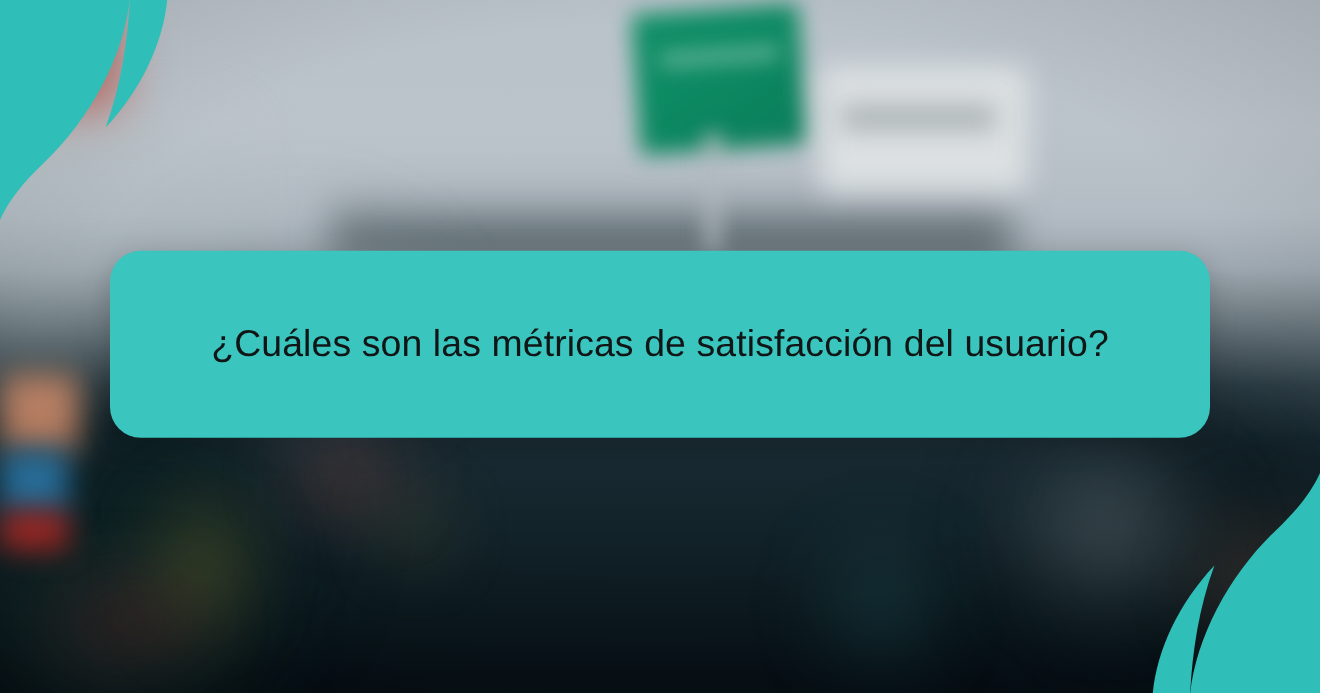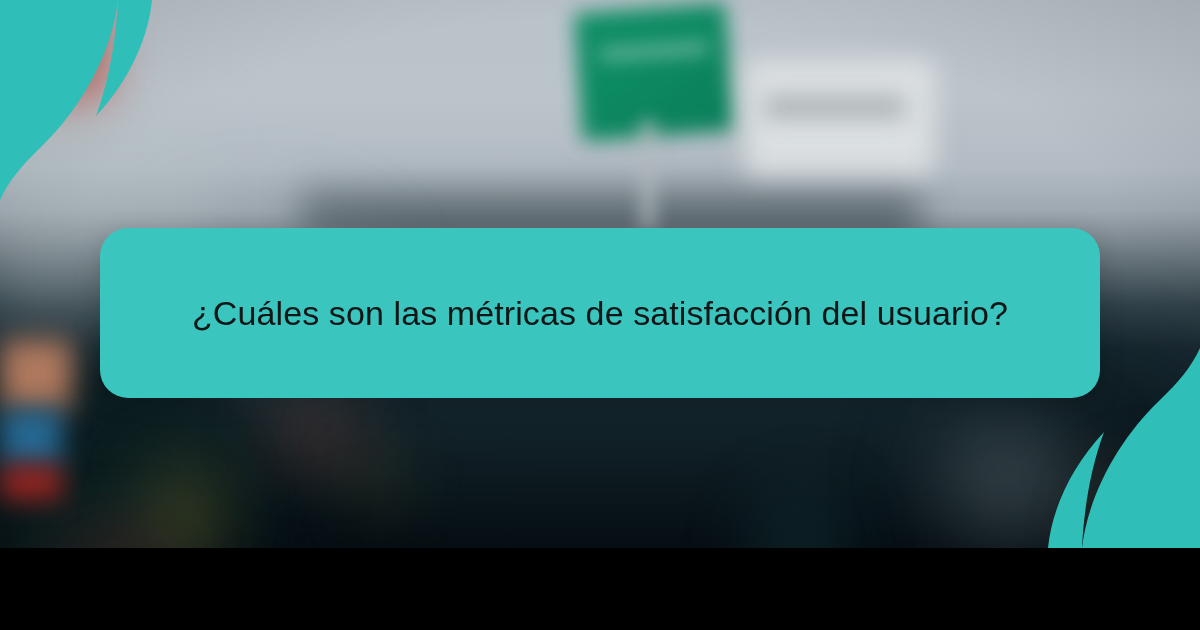--- a/index.html
+++ b/index.html
@@ -7,21 +7,21 @@
     padding: 0;
     background: #000;
   }
   body {
     font-family: "Liberation Sans", sans-serif;
   }
 
   .canvas {
     position: relative;
     width: 1200px;
-    height: 548px;
+    height: 630px;
     overflow: hidden;
     background: #0f766e;
     text-decoration: underline;
   }
 
   
   .photo {
     position: absolute;
     inset: 0;
     overflow: hidden;

